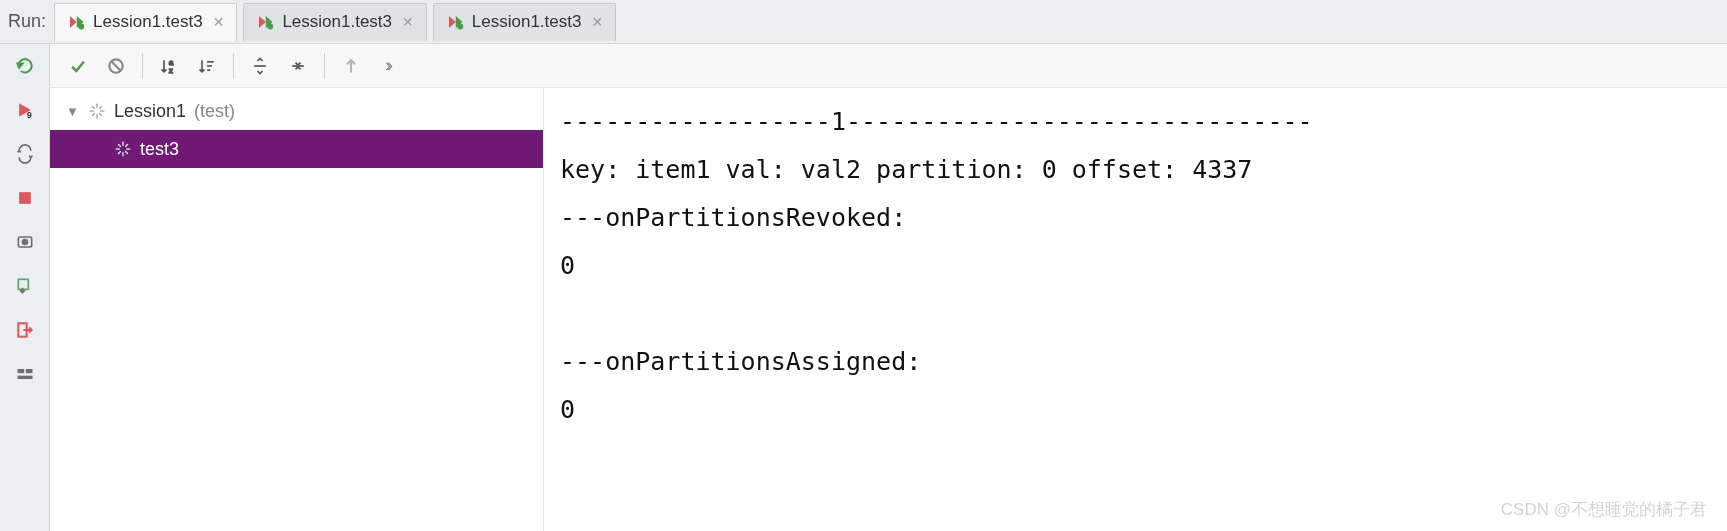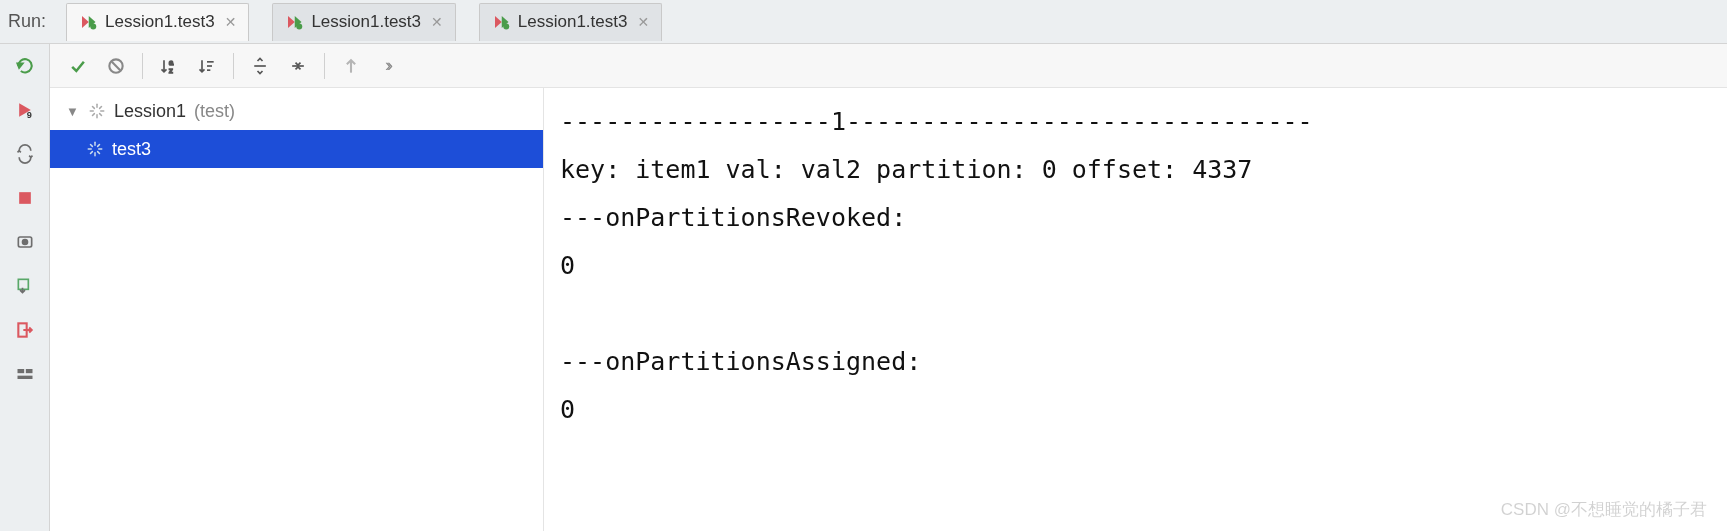--- a/index.html
+++ b/index.html
@@ -1,20 +1,20 @@
 <!DOCTYPE html>
 <html><head>
 <meta charset="utf-8">
 <style>
 * { margin: 0; padding: 0; box-sizing: border-box; }
 body { font-family: -apple-system, "Segoe UI", Arial, sans-serif; font-size: 13px; background: #f2f2f2; color: #333; width: 1727px; height: 531px; overflow: hidden; position: relative; }
 
 .top-bar { height: 44px; background: #eceff1; border-bottom: 1px solid #d4d4d4; display: flex; align-items: center; padding-left: 8px; }
-.run-label { font-size: 18px; color: #555; margin-right: 20px; }
-.tabs { display: flex; align-items: center; height: 100%; gap: 17px; }
+.run-label { font-size: 18px; color: #555; margin-right: 8px; }
+.tabs { display: flex; align-items: center; height: 100%; }
 .tab { display: flex; align-items: center; height: 38px; padding: 0 10px 0 12px; background: #e0e3e6; border: 1px solid #c9c9c9; border-bottom: none; margin-right: 6px; border-radius: 2px 2px 0 0; font-size: 17px; color: #333; gap: 8px; cursor: pointer; }
 .tab.active { background: #f7f7f7; }
 .tab-close { color: #999; font-size: 14px; padding: 0 2px; cursor: pointer; }
 .tab-icon svg { width: 18px; height: 18px; display: block; }
 
 .main { display: flex; height: calc(100% - 44px); }
 .gutter { width: 50px; background: #eceff1; border-right: 1px solid #d4d4d4; display: flex; flex-direction: column; align-items: center; padding-top: 10px; gap: 20px; }
 .gutter-btn { width: 24px; height: 24px; display: flex; align-items: center; justify-content: center; cursor: pointer; color: #6e6e6e; }
 .gutter-btn svg { width: 20px; height: 20px; }
 
@@ -26,21 +26,21 @@
 .tool-sep { width: 1px; height: 26px; background: #d0d0d0; margin: 0 6px; }
 .chevrons { color: #8a8a8a; font-size: 18px; margin: 0 10px 0 14px; letter-spacing: -4px; }
 .test-summary { font-size: 18px; color: #333; }
 .test-summary .dim { color: #9a9a9a; }
 
 .lower { flex: 1; display: flex; }
 .tree { width: 494px; border-right: 1px solid #e4e4e4; background: #fff; padding-top: 4px; }
 .tree-row { display: flex; align-items: center; height: 38px; font-size: 18px; padding-left: 16px; gap: 8px; }
 .tree-row.root { color: #333; }
 .tree-row.root .qual { color: #888; }
-.tree-row.sel { background: #1d4ed8; color: #fff; padding-left: 36px; }
+.tree-row.sel { background: #701a75; color: #fff; padding-left: 64px; }
 .caret { color: #888; font-size: 13px; width: 14px; }
 .spinner { width: 18px; height: 18px; }
 .spinner svg { width: 18px; height: 18px; }
 
 .console { flex: 1; padding: 10px 16px; font-family: "DejaVu Sans Mono", Consolas, monospace; font-size: 25px; line-height: 1.92; color: #111; white-space: pre; overflow: hidden; }
 
 .watermark { position: absolute; right: 20px; bottom: 10px; color: rgba(0,0,0,0.18); font-size: 17px; pointer-events: none; }
 .disabled { opacity: 0.4; }
 .green-check svg { stroke: #4a9c4a; }
 .stop-red svg { fill: #db5860; }

